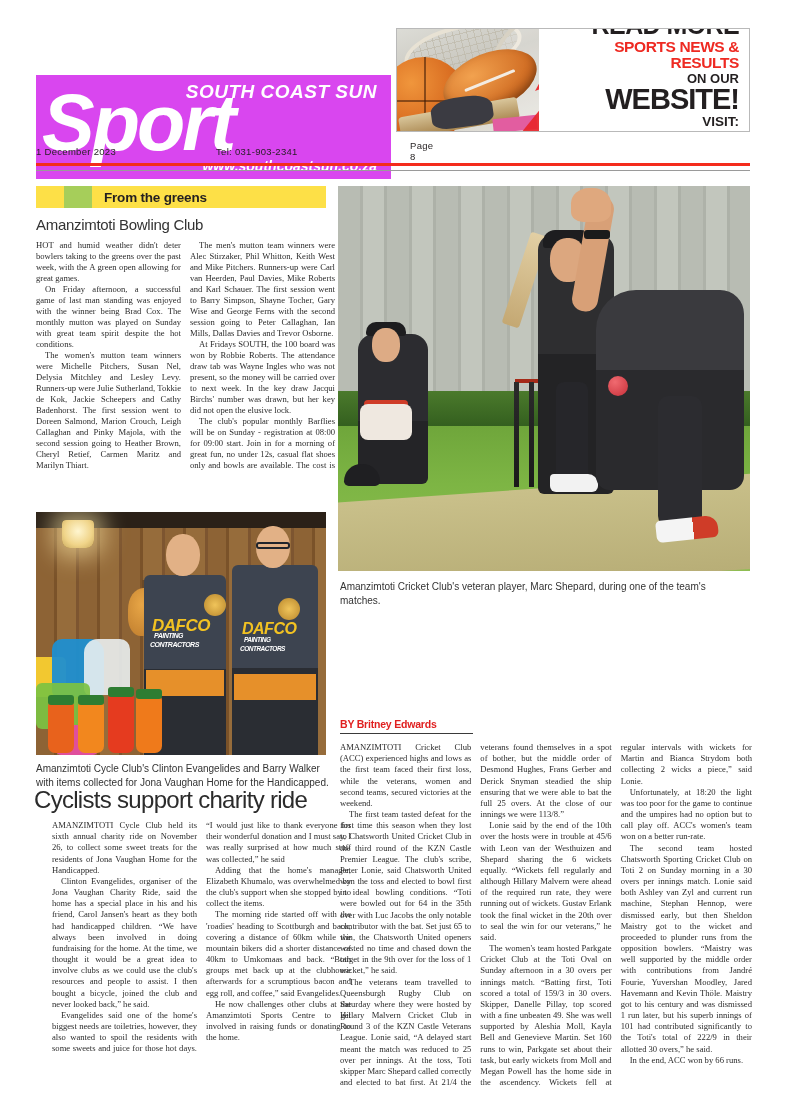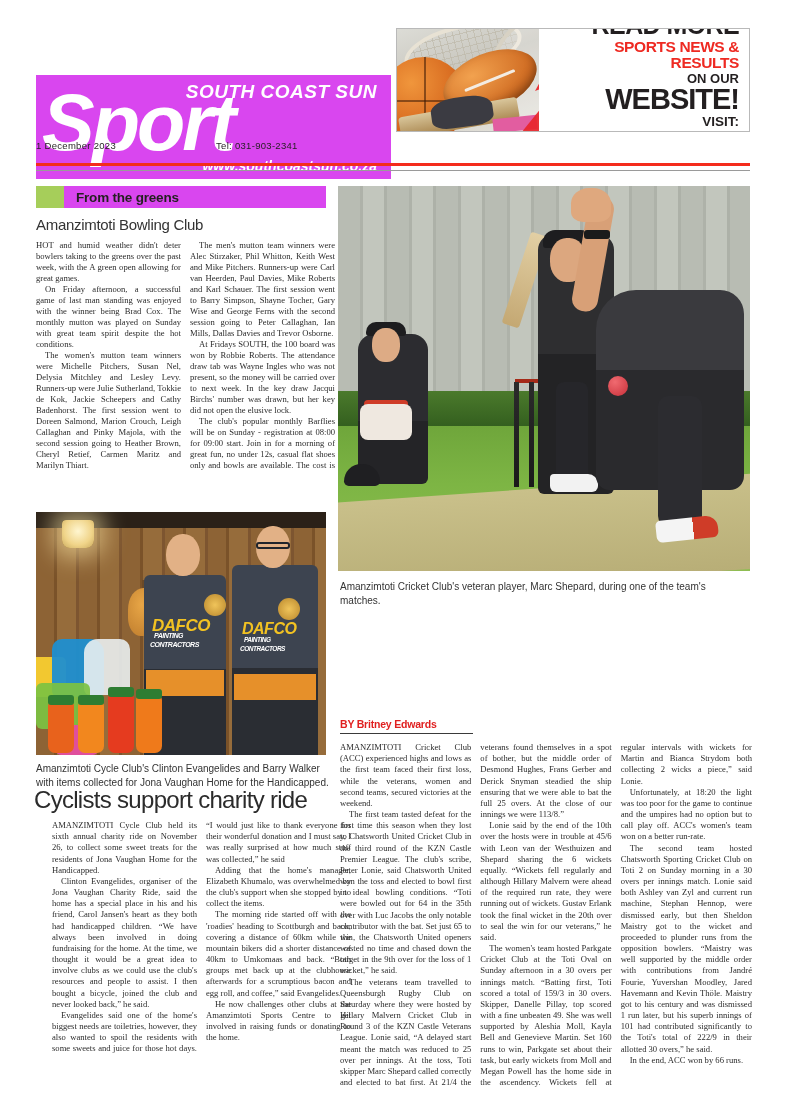--- a/index.html
+++ b/index.html
@@ -181,22 +181,22 @@
   }
   .rule-grey {
     position: absolute; left: 36px; top: 170px;
     width: 714px; height: 1px; background: #9a9a9a;
   }
 
   
   .greens-header {
     position: absolute; left: 36px; top: 186px;
     width: 290px; height: 22px;
-    background: #d946ef;
-    display: flex; align-items: center;
+    background: #fde047;
+    display: flex; align-items: center; padding-left: 28px;
   }
   .greens-swatch {
     width: 28px; height: 22px; background: #a6ce5a; flex: none;
   }
   .greens-title {
     font-family: "Liberation Sans", sans-serif;
     font-weight: bold; font-size: 13.5px;
     color: #231f20;
     padding-left: 12px;
     letter-spacing: -.2px;
@@ -567,20 +567,21 @@
         <div class="ad-l4">WEBSITE!</div>
         <div class="ad-l5">VISIT:</div>
         <div class="ad-l6">www.southcoastsun.co.za</div>
       </div>
     </div>
   </div>
 
   <div class="infobar">
     <div class="date">1 December 2023</div>
     <div class="tel">Tel: 031-903-2341</div>
+    <div class="pg">Page 8</div>
   </div>
   <div class="rule-red"></div>
   <div class="rule-grey"></div>
 
   <div class="greens-header">
     <div class="greens-swatch"></div>
     <div class="greens-title">From the greens</div>
   </div>
   <div class="bowl-subtitle">Amanzimtoti Bowling Club</div>
 

